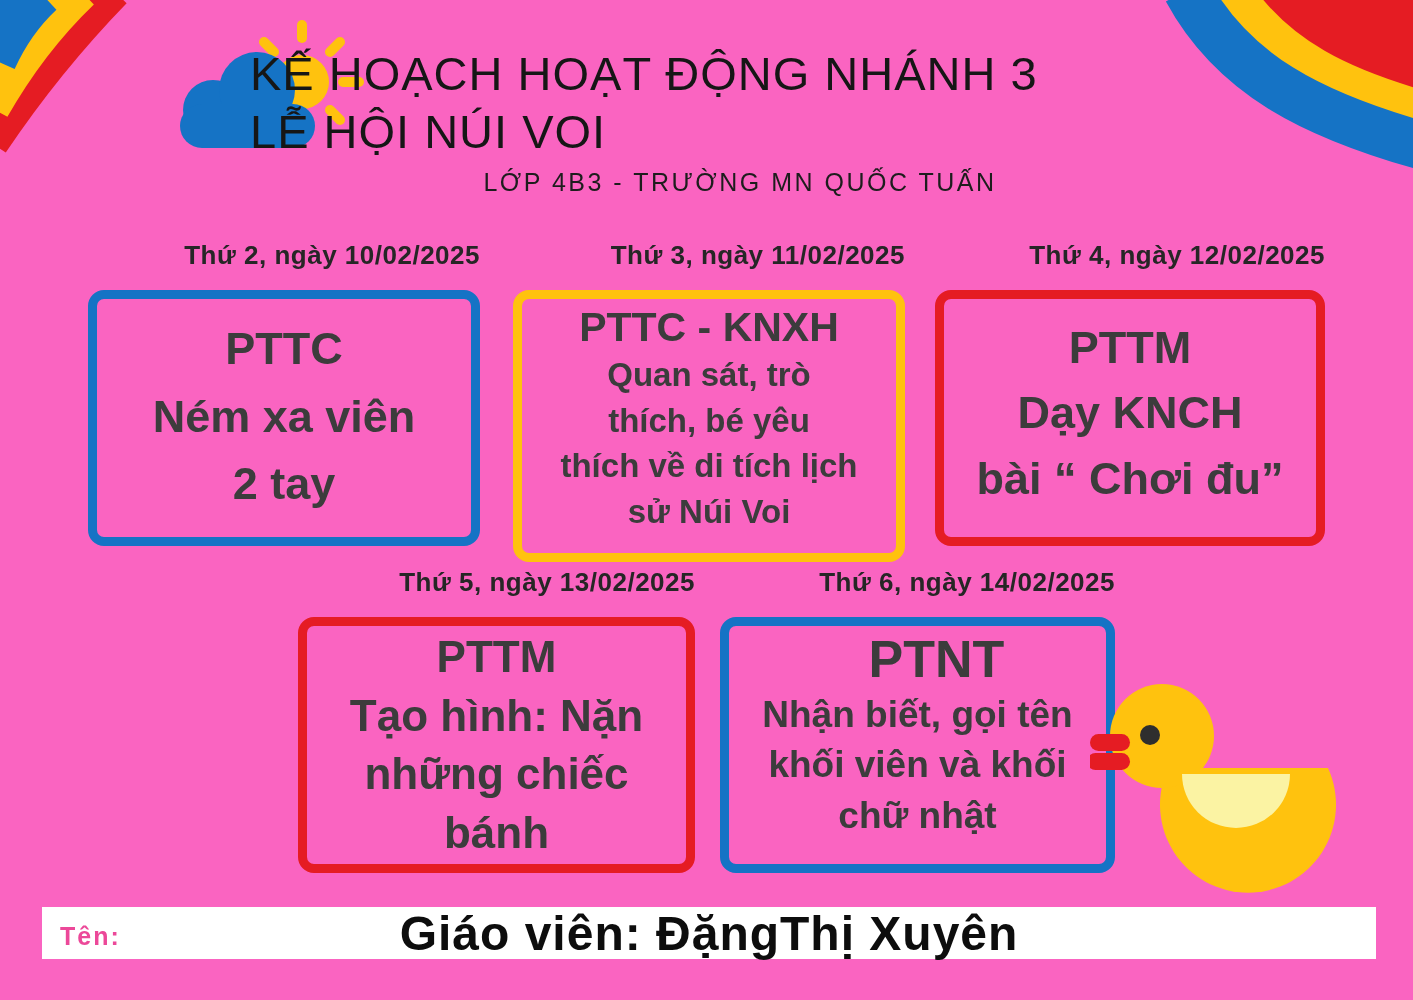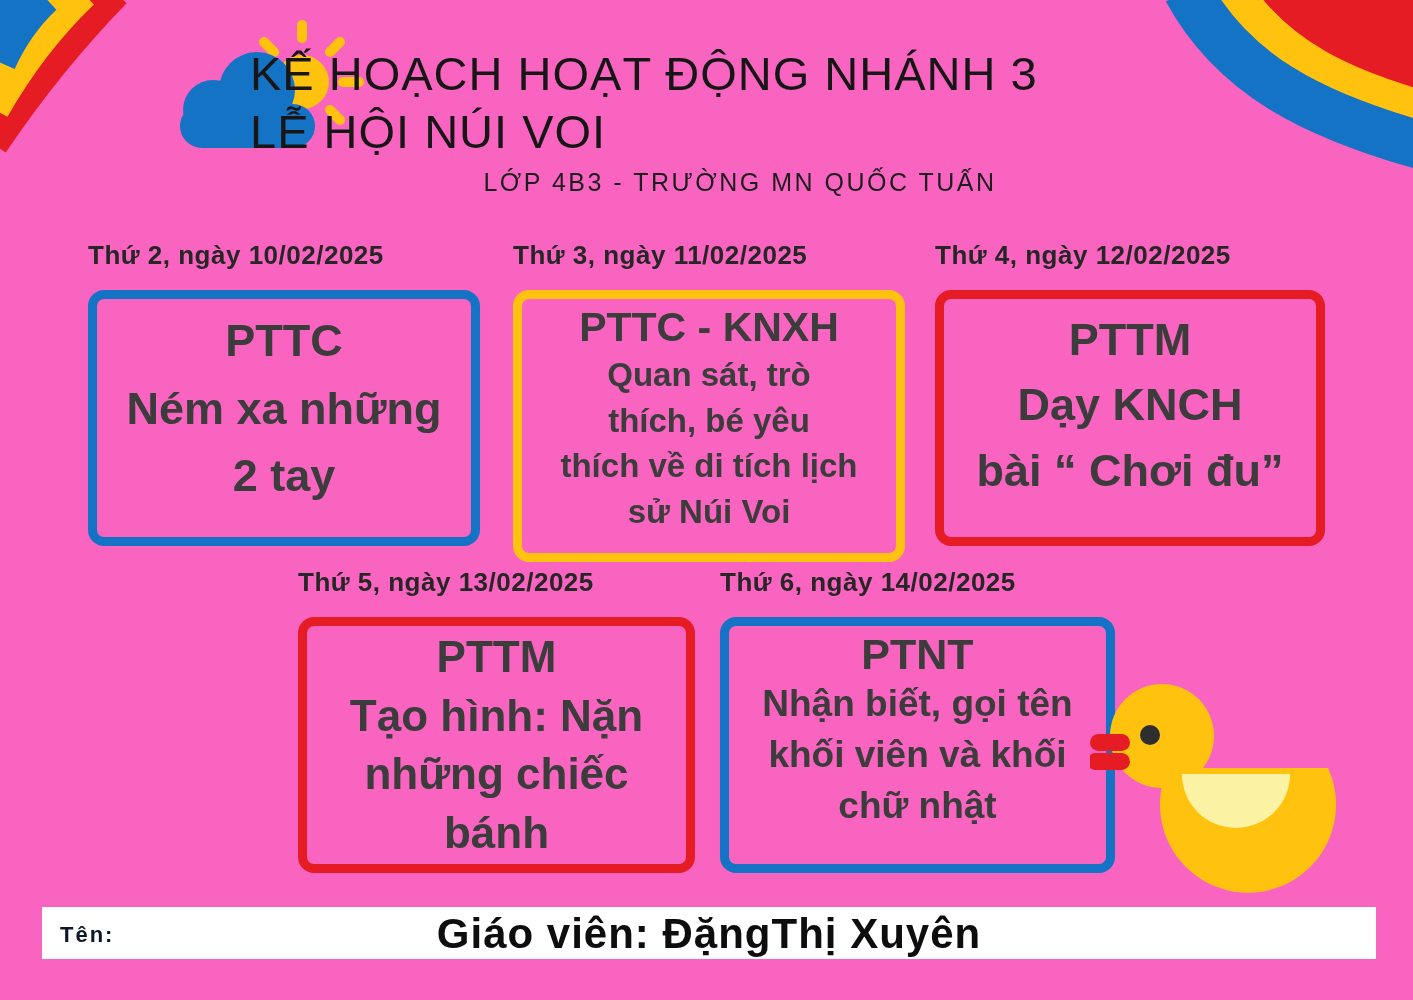--- a/index.html
+++ b/index.html
@@ -16,29 +16,29 @@
   }
   #title1{top:46px;}
   #title2{top:104px;}
   .subtitle{
     position:absolute;left:250px;width:980px;top:168px;text-align:center;
     font-weight:normal;color:#1d1d1d;font-size:25px;letter-spacing:2.5px;
   }
 
   
   .date-label{
-    position:absolute;text-align:left;font-weight:bold;
+    position:absolute;text-align:right;font-weight:bold;
     color:#262626;font-size:26px;letter-spacing:.5px;
   }
 
   
   .card{
     position:absolute;border:9px solid #000;border-radius:16px;
     box-sizing:border-box;text-align:center;color:#3c3c3c;font-weight:bold;
-    padding-top:8px;
+    padding-top:16px;
   }
   .card .line{width:100%;}
 
   
   #date0{left:88px;top:240px;width:392px;}
   #card0{left:88px;top:290px;width:392px;height:256px;border-color:#1573C5;}
   #card0 .line{font-size:45px;line-height:1.5;}
 
   
   #date1{left:513px;top:240px;width:392px;}
@@ -53,34 +53,34 @@
 
   
   #date3{left:298px;top:567px;width:397px;}
   #card3{left:298px;top:617px;width:397px;height:256px;border-color:#E51C23;padding-top:2px;}
   #card3 .line{font-size:44px;line-height:1.33;}
 
   
   #date4{left:720px;top:567px;width:395px;}
   #card4{left:720px;top:617px;width:395px;height:256px;border-color:#1573C5;padding-top:4px;}
   #card4 .line{font-size:37px;line-height:1.37;}
-  #card4 .line.first{font-size:43px;line-height:1.15;}
+  #card4 .line.first{font-size:52px;line-height:1.15;margin-left:19px;}
 
   
   .footer-bar{
     position:absolute;left:42px;top:907px;width:1334px;height:52px;
     background:#ffffff;
   }
   .footer-name-label{
     position:absolute;left:18px;top:15px;
-    font-weight:bold;color:#0f172a;font-size:22px;letter-spacing:2px;
+    font-weight:bold;color:#ec4899;font-size:25px;letter-spacing:2px;
   }
   .footer-teacher{
     position:absolute;left:0;top:0;width:100%;height:60px;line-height:54px;
-    text-align:center;font-weight:bold;color:#0d0d0d;font-size:42px;letter-spacing:1px;
+    text-align:center;font-weight:bold;color:#0d0d0d;font-size:48px;letter-spacing:1px;
   }
 
   
   #rainbow-tl{position:absolute;left:0;top:0;}
   #rainbow-tr{position:absolute;right:0;top:0;}
   #weather{position:absolute;left:175px;top:18px;}
   #duck{position:absolute;left:1090px;top:676px;}
 </style>
 </head>
 <body>
@@ -116,21 +116,21 @@
   </g>
 </svg>
 
 <div class="title-line" id="title1">KẾ HOẠCH HOẠT ĐỘNG NHÁNH 3</div>
 <div class="title-line" id="title2">LỄ HỘI NÚI VOI</div>
 <div class="subtitle">LỚP 4B3 - TRƯỜNG MN QUỐC TUẤN</div>
 
 <div class="date-label" id="date0">Thứ 2, ngày 10/02/2025</div>
 <div class="card" id="card0">
   <div class="line first">PTTC</div>
-  <div class="line">Ném xa những</div>
+  <div class="line">Ném xa viên</div>
   <div class="line">2 tay</div>
 </div>
 
 <div class="date-label" id="date1">Thứ 3, ngày 11/02/2025</div>
 <div class="card" id="card1">
   <div class="line first">PTTC - KNXH</div>
   <div class="line">Quan sát, trò</div>
   <div class="line">thích, bé yêu</div>
   <div class="line">thích về di tích lịch</div>
   <div class="line">sử Núi Voi</div>

